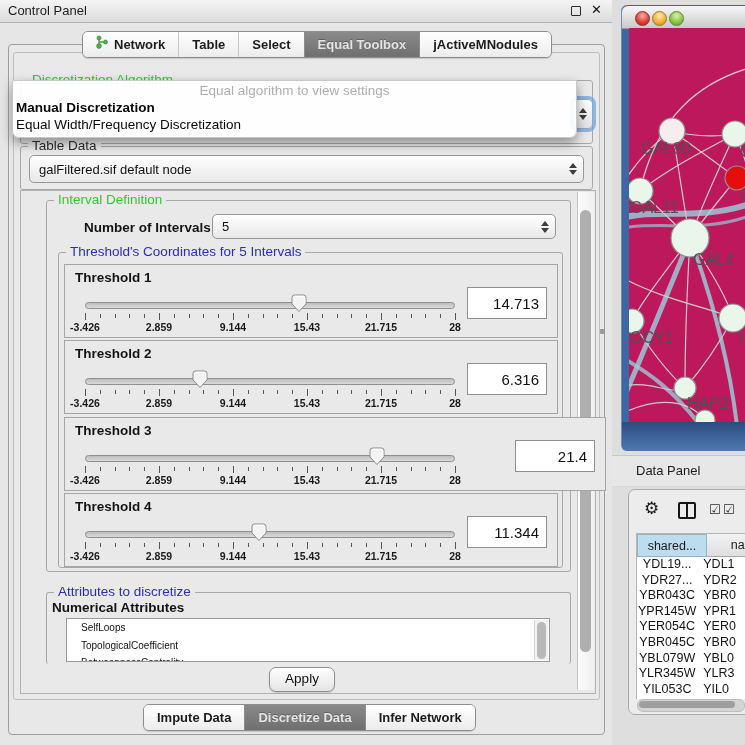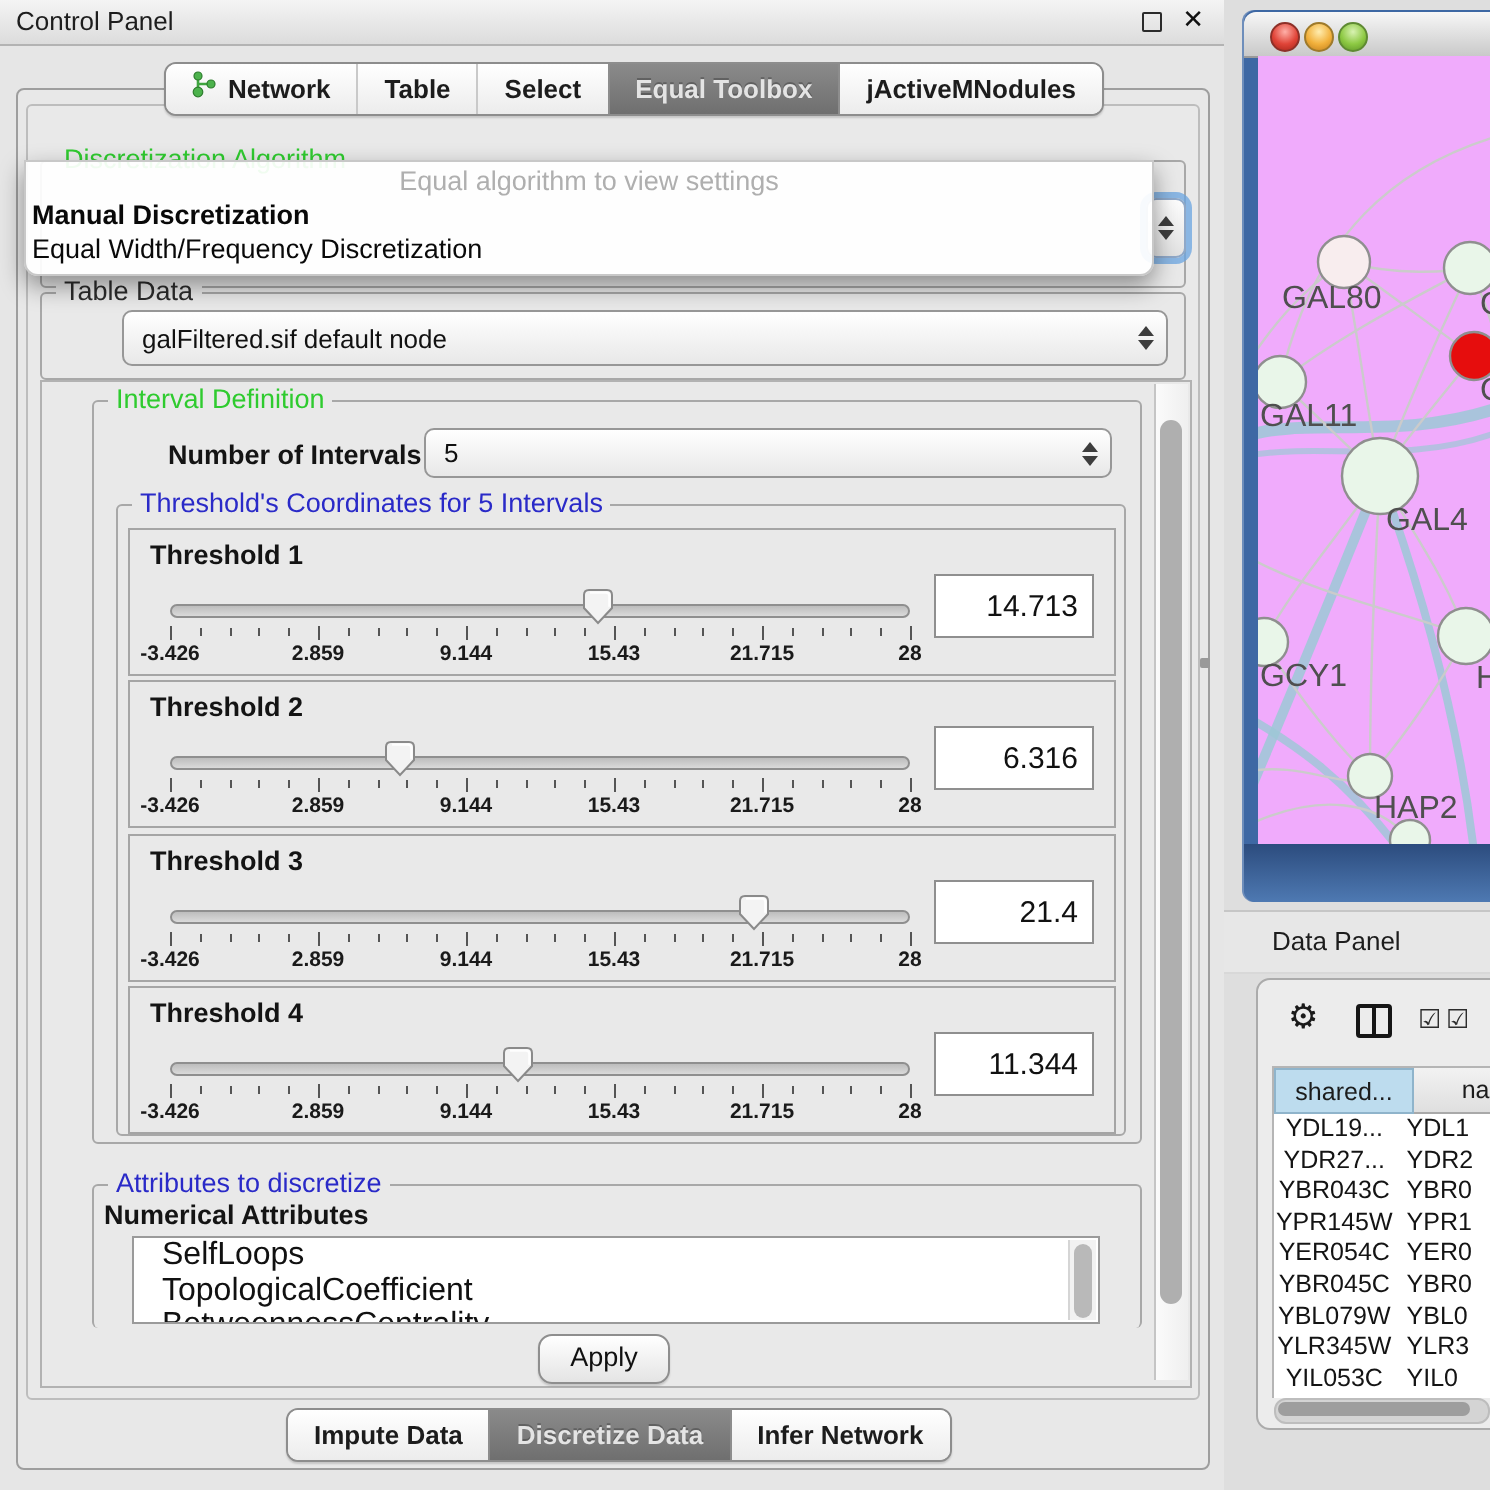--- a/index.html
+++ b/index.html
@@ -74,38 +74,38 @@
   .sl-track{position:absolute;left:0;right:0;top:37px;height:5px;border:1px solid #8F8F8F;border-radius:4px;
             background:linear-gradient(#BDBDBD,#DADADA);}
   .sl-thumb{position:absolute;top:29px;width:17px;height:19px;transform:translateX(-50%);}
   .tick{position:absolute;width:1px;background:#555;}
   .tick.minor{top:49px;height:4px;}
   .tick.major{top:48px;height:7px;}
   .tick-lab{position:absolute;top:56px;transform:translateX(-50%);font-size:10.5px;font-weight:bold;color:#1a1a1a;white-space:nowrap;}
 
   
   .attr-list{position:absolute;left:66px;top:618px;width:482px;height:42px;background:#FFFFFF;border:1px solid #9A9A9A;overflow:hidden;}
-  .attr-item{font-size:16px;color:#111;padding:1px 0 1px 14px;line-height:15.5px;white-space:nowrap;}
+  .attr-item{font-size:10px;color:#111;padding:1px 0 1px 14px;line-height:15.5px;white-space:nowrap;}
 
   .apply-btn{left:269px;top:667px;width:64px;height:23px;border:1px solid #8E8E8E;border-radius:7px;
     background:linear-gradient(#FFFFFF,#E4E4E4);font-size:13.5px;color:#111;text-align:center;line-height:22px;
     box-shadow:0 1px 1px rgba(0,0,0,.15);}
 
   .divider-dot{left:600px;top:329px;width:5px;height:5px;background:#9a9a9a;border-radius:1px;}
 
   
   .net-win{left:621px;top:5px;width:124px;height:446px;background:#3E68A4;border-radius:6px 0 0 6px;
            box-shadow:inset 1px 0 0 rgba(255,255,255,.25);}
   .net-title{position:absolute;left:1px;top:1px;right:0;height:22px;border-radius:6px 0 0 0;
              background:linear-gradient(#F7F7F7,#C9C9C9);border-bottom:1px solid #9a9a9a;}
   .tl{position:absolute;top:4.5px;width:13px;height:13px;border-radius:50%;}
   .tl.red{left:13px;background:radial-gradient(circle at 50% 30%,#FFB0A8,#E04438 55%,#A62418);border:1px solid #8E3028;}
   .tl.yellow{left:30px;background:radial-gradient(circle at 50% 30%,#FFEDB0,#F2B13C 55%,#C37F1D);border:1px solid #9E7A2B;}
   .tl.green{left:47px;background:radial-gradient(circle at 50% 30%,#D8F2B2,#8DC943 55%,#5E9427);border:1px solid #5F8A33;}
-  .net-canvas{position:absolute;left:8px;top:23px;width:116px;height:394px;background:#f0abfc;overflow:hidden;}
+  .net-canvas{position:absolute;left:8px;top:23px;width:116px;height:394px;background:#be185d;overflow:hidden;}
   .net-bottom{position:absolute;left:1px;bottom:0;right:0;height:29px;
               background:linear-gradient(#2C4C7E,#4E79B2);border-radius:0 0 0 6px;}
   .net-label{font-size:16px;fill:#4F4F4F;font-family:"Liberation Sans","DejaVu Sans",sans-serif;}
 
   
   .right-bg{left:612px;top:0;width:133px;height:745px;background:#DEDEDE;z-index:-1;}
   .tp-header{left:612px;top:455px;width:133px;height:30px;background:#E7E7E7;border-top:1px solid #C6C6C6;border-bottom:1px solid #D8D8D8;}
   .tp-title{position:absolute;left:24px;top:7px;font-size:13px;color:#1d1d1d;}
   .tp-panel{left:628px;top:489px;width:130px;height:224px;border:1px solid #ABABAB;border-radius:7px 0 0 7px;background:#ECECEC;}
   .gear{left:644px;top:500px;font-size:17px;color:#1a1a1a;line-height:17px;}
@@ -173,21 +173,21 @@
       </div>
 
     <div class="abs popup">
       <div class="hint">Equal algorithm to view settings</div>
       <div class="opt b" style="top:19px;">Manual Discretization</div>
       <div class="opt" style="top:36px;">Equal Width/Frequency Discretization</div>
     </div>
 
     <div class="abs group" style="left:20px;top:146px;width:571px;height:42px;">
       <span class="glabel" style="color:#2c2c2c;">Table Data</span>
-      <div class="combo" style="position:absolute;left:8px;top:8px;right:8px;height:26px;margin-left:32px;">
+      <div class="combo" style="position:absolute;left:8px;top:8px;right:8px;height:26px;">
         <span>galFiltered.sif default node</span>
         <span class="stepper">
             <i class="up"></i>
             <i class="dn"></i>
           </span>
       </div>
     </div>
 
     <div class="abs scrollpane"></div>
     <div class="abs vsb">
@@ -289,21 +289,21 @@
             <div class="tick-lab" style="left: 60%;">15.43</div>
             <div class="tick-lab" style="left: 80%;">21.715</div>
             <div class="tick-lab" style="left: 100%;">28</div>
             <div class="sl-thumb" style="left: 30.9998%;"><svg width="17" height="19" viewBox="0 0 17 19">
                 <path d="M4 1 H13 Q15.5 1 15.5 3.5 V10 L8.5 17.5 L1.5 10 V3.5 Q1.5 1 4 1 Z" fill="#F3F3F3" stroke="#8A8A8A"></path>
                 <path d="M4.5 2.3 H12.5 Q14.2 2.3 14.2 4 V9.4" fill="none" stroke="#FFFFFF" stroke-width="1.2" opacity="0.9"></path>
               </svg></div>
           </div>
           <div class="th-value">6.316</div>
         </div>
-        <div class="th-panel" style="top: 417px;">
+        <div class="th-panel" style="top: 417px; padding-left: 48px;">
           <div class="th-label">Threshold 3</div>
           <div class="sl-zone">
             <div class="sl-track"></div>
             <div class="tick major" style="left: 0%;"></div>
             <div class="tick minor" style="left: 4%;"></div>
             <div class="tick minor" style="left: 8%;"></div>
             <div class="tick minor" style="left: 12%;"></div>
             <div class="tick minor" style="left: 16%;"></div>
             <div class="tick major" style="left: 20%;"></div>
             <div class="tick minor" style="left: 24%;"></div>

